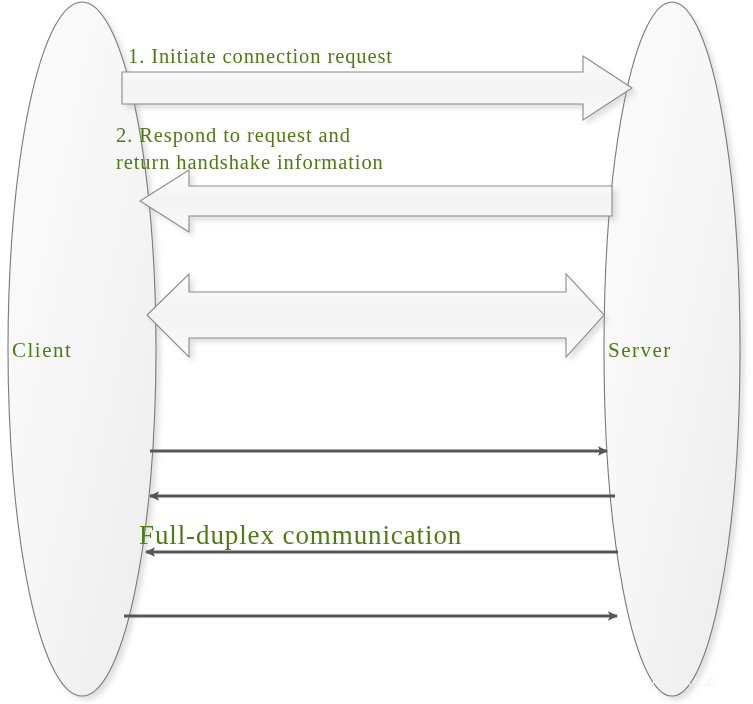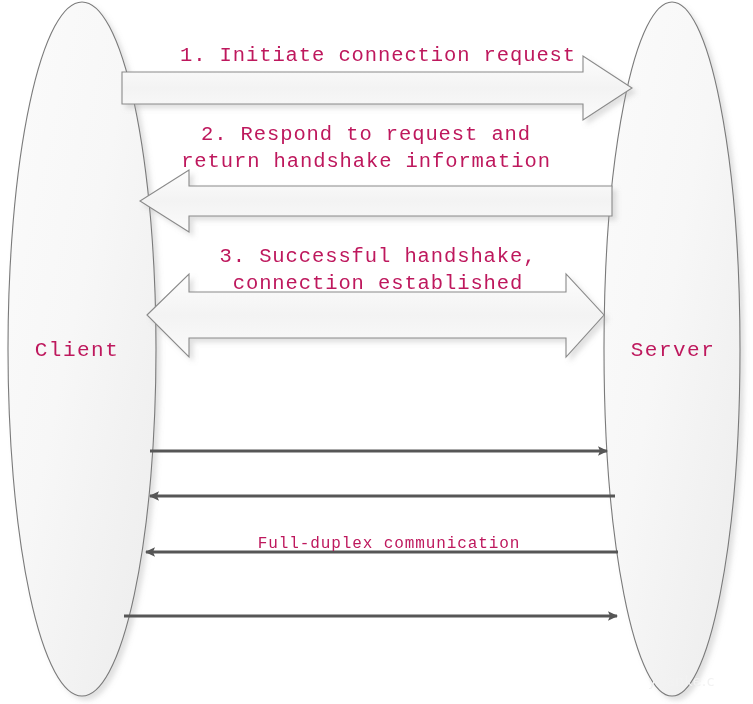--- a/index.html
+++ b/index.html
@@ -20,39 +20,38 @@
   }
   #diagram-svg {
     position: absolute;
     left: 0;
     top: 0;
     width: 753px;
     height: 704px;
   }
   .dia-label {
     position: absolute;
-    font-family: Liberation Mono, monospace;
-    color: #be185d;
+    font-family: Liberation Serif, serif;
+    color: #4d7c0f;
     white-space: pre;
-    text-align: center;
+    text-align: left;
     letter-spacing: 0.5px;
     line-height: 1.30;
   }
   .node-label {
     font-size: 21px;
     letter-spacing: 1.5px;
   }
   .step-label {
     font-size: 20.5px;
     letter-spacing: 0.9px;
   }
   .duplex-label {
-    font-size: 16px;
+    font-size: 27px;
     letter-spacing: 0.9px;
-    margin-top: 16px;
   }
   .watermark {
     position: absolute;
     font-family: "DejaVu Sans", sans-serif;
     font-size: 14px;
     color: #f2f2f2;
     letter-spacing: 0.5px;
     white-space: pre;
   }
 </style>
@@ -123,20 +122,18 @@
 
   <div class="dia-label node-label" style="left:608px; top:337px; width:130px;">Server</div>
 
   <div class="dia-label node-label" style="left:12px; top:337px; width:130px;">Client</div>
 
   <div class="dia-label step-label" style="left:128px; top:43px; width:500px;">1. Initiate connection request</div>
 
   <div class="dia-label step-label" style="left:116px; top:122px; width:500px;">2. Respond to request and
 return handshake information</div>
 
-  <div class="dia-label step-label" style="left:128px; top:244px; width:500px;">3. Successful handshake,
-connection established</div>
 
   <div class="dia-label duplex-label" style="left:139px; top:518px; width:500px;">Full-duplex communication</div>
 
   <div class="watermark" style="left:648px; top:673px;">yuanke.c</div>
 
 </div>
 
 </body></html>

